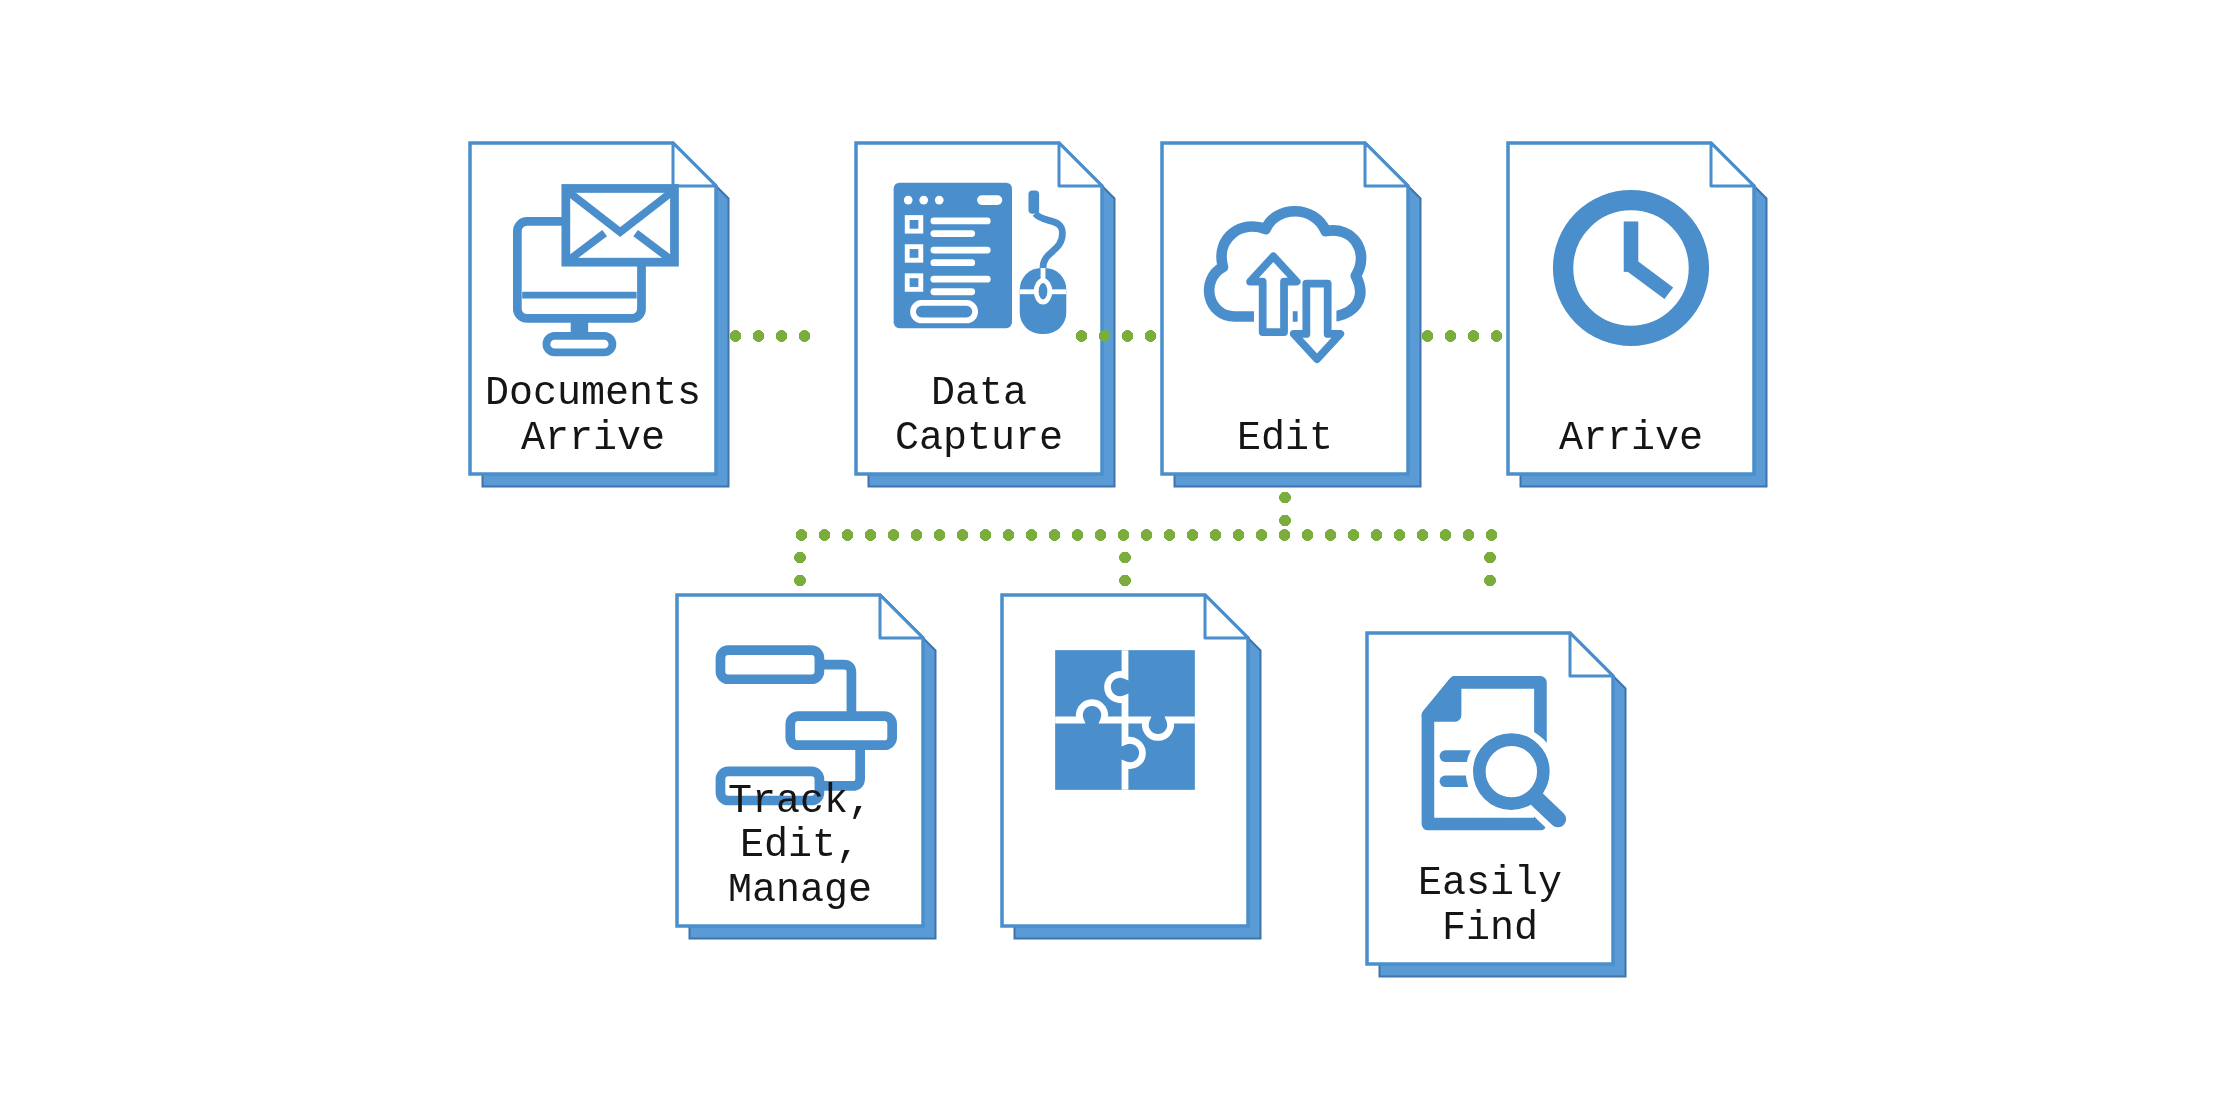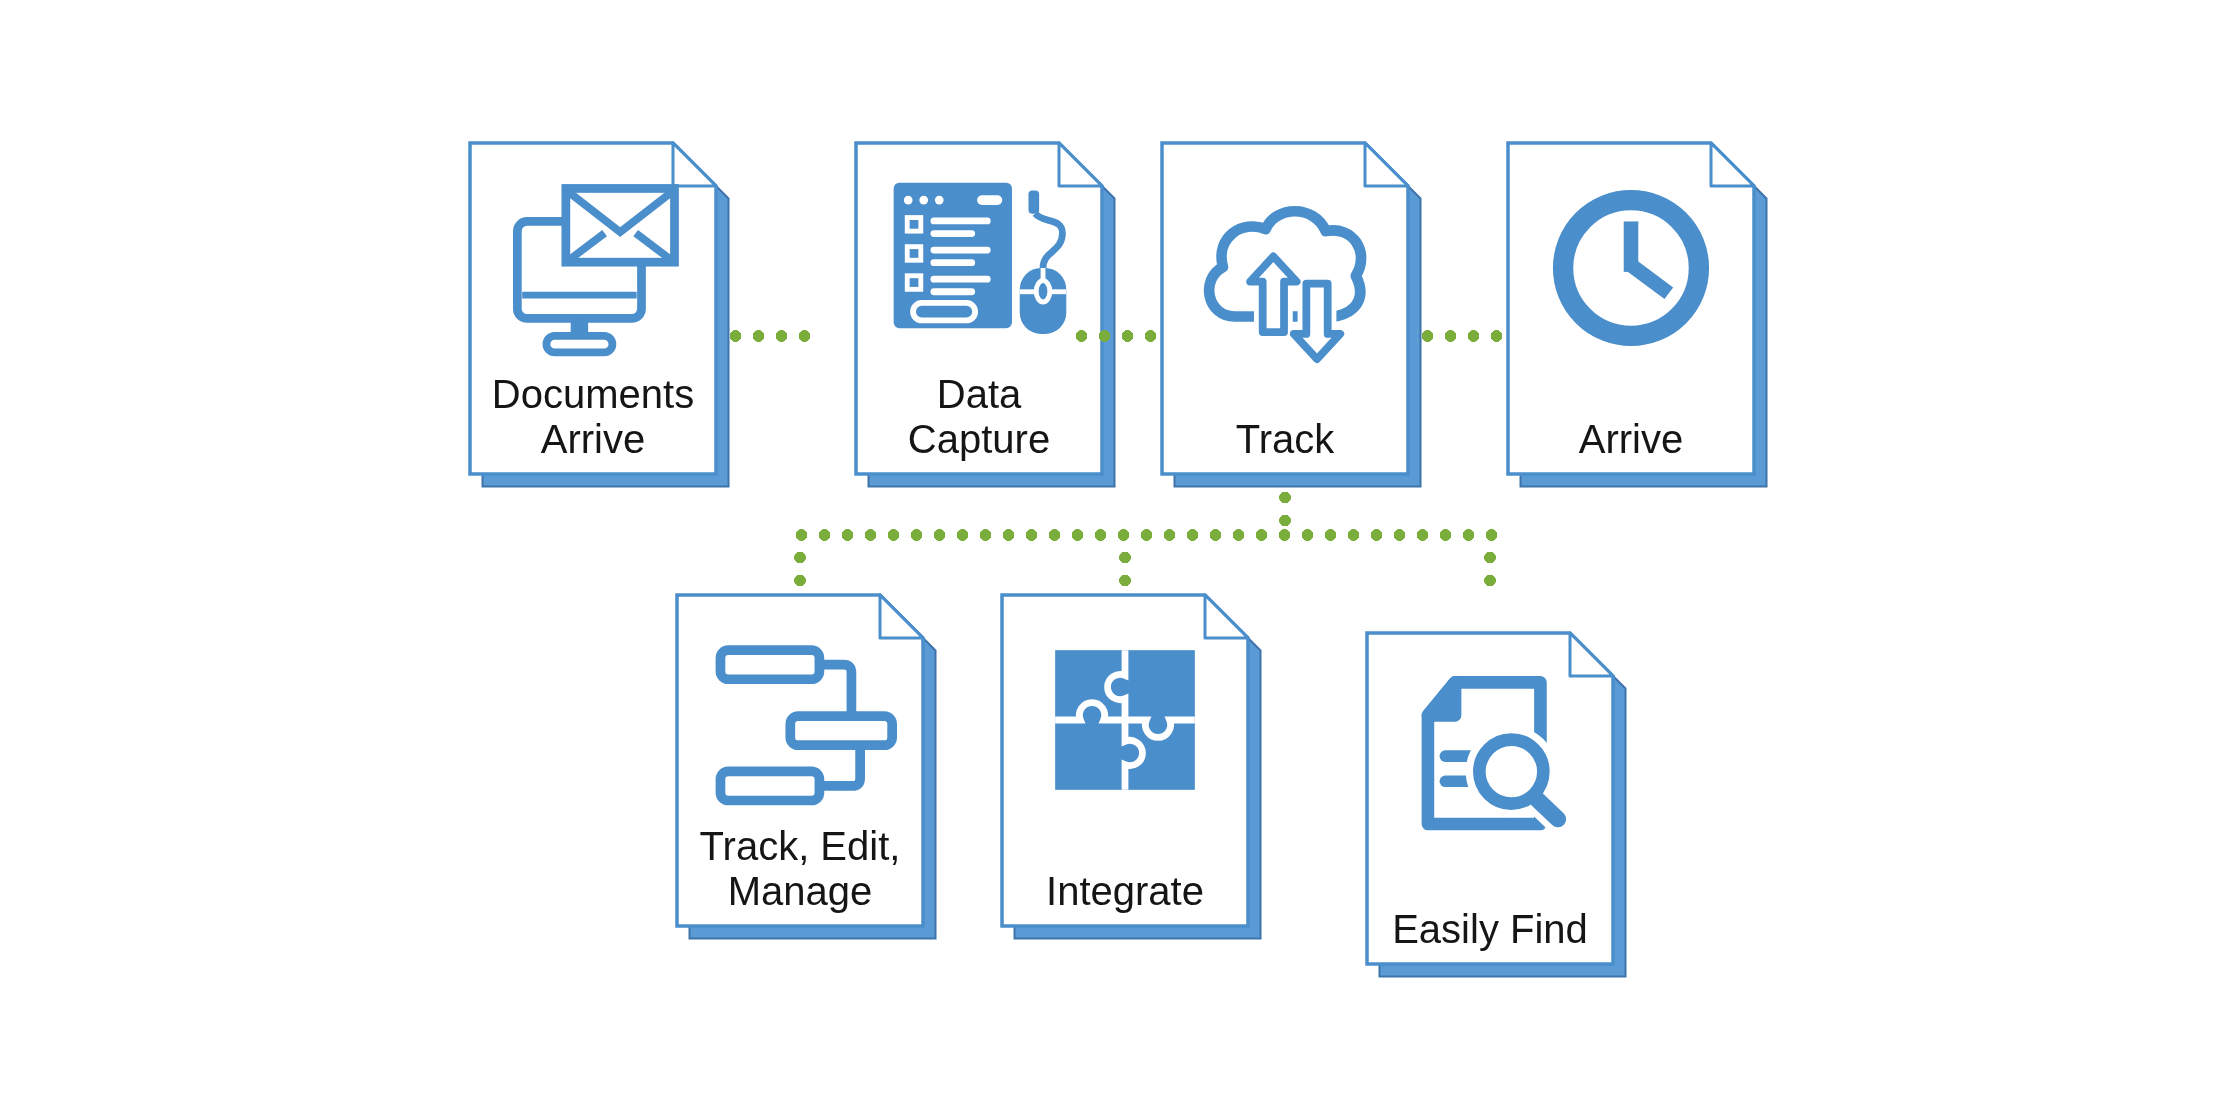--- a/index.html
+++ b/index.html
@@ -1,21 +1,21 @@
 <!DOCTYPE html>
 <html><head>
 <meta charset="utf-8">
 <style>
   html,body{margin:0;padding:0;}
   body{
     width:2240px;height:1120px;position:relative;overflow:hidden;
     background:#ffffff;
     font-family:"Liberation Sans",sans-serif;
   }
-  .card{position:absolute;width:264px;height:347px;}
+  .card{position:absolute;width:264px;height:347px;font-family:Liberation Mono, monospace;}
   .card-bg{position:absolute;left:0;top:0;}
   .shadow-shape{fill:#5b9bd5;stroke:#3f74ab;stroke-width:2;}
   .page-shape{fill:#ffffff;stroke:#4a8ecb;stroke-width:3.5;}
   .flap-shape{fill:#ffffff;stroke:#4a8ecb;stroke-width:3;stroke-linejoin:round;}
   .icon{position:absolute;left:28px;top:30px;width:194px;height:194px;display:block;}
   .icon svg{display:block;overflow:visible;}
   .label{
     position:absolute;left:6px;width:238px;bottom:26px;
     text-align:center;font-size:40px;line-height:1.12;color:#151515;
     white-space:pre-line;
@@ -107,21 +107,21 @@
     <svg width="194" height="194" viewBox="0 0 200 200">
       <path d="M48,150 C20,150 12,112 36,99 C28,68 56,50 80,60 C90,36 130,34 142,62 C170,56 188,84 173,108 C188,138 162,150 148,150 Z" fill="none" stroke="#4a8ecb" stroke-width="11" stroke-linejoin="round"></path>
       <g stroke-linejoin="round">
         <path d="M88,88 L112,114 H99 V166 H77 V114 H64 Z" fill="#ffffff" stroke="#ffffff" stroke-width="18"></path>
         <path d="M133,194 L157,168 H144 V116 H122 V168 H109 Z" fill="#ffffff" stroke="#ffffff" stroke-width="18"></path>
         <path d="M88,88 L112,114 H99 V166 H77 V114 H64 Z" fill="#ffffff" stroke="#4a8ecb" stroke-width="8"></path>
         <path d="M133,194 L157,168 H144 V116 H122 V168 H109 Z" fill="#ffffff" stroke="#4a8ecb" stroke-width="8"></path>
       </g>
     </svg>
   </span>
-  <div class="label">Track</div>
+  <div class="label">Edit</div>
 </div>
 
 <div class="card" style="left:1506px;top:141px;">
   <svg class="card-bg" width="264" height="347" viewBox="0 0 264 347">
     <path class="shadow-shape" d="M14.5,14.5 H217.5 L260.5,57.5 V345.5 H14.5 Z"></path>
     <path class="page-shape" d="M2,2 H205 L248,45 V333 H2 Z"></path>
     <path class="flap-shape" d="M205,2 V45 H248 Z"></path>
   </svg>
   <span class="icon">
     <svg width="194" height="194" viewBox="0 0 200 200">
@@ -164,21 +164,20 @@
   </svg>
   <span class="icon">
     <svg width="194" height="194" viewBox="0 0 200 200">
       <rect x="28" y="28" width="144" height="144" fill="#4a8ecb"></rect>
       <g fill="none" stroke="#ffffff" stroke-width="7">
         <path d="M100,28 V54 A13,13 0 1 0 100,78 V122 A13,13 0 1 1 100,146 V172"></path>
         <path d="M28,100 H54 A13,13 0 1 1 78,100 H122 A13,13 0 1 0 146,100 H172"></path>
       </g>
     </svg>
   </span>
-  <div class="label">Integrate</div>
 </div>
 
 <div class="card" style="left:1365px;top:593px;margin-top:38px;">
   <svg class="card-bg" width="264" height="347" viewBox="0 0 264 347">
     <path class="shadow-shape" d="M14.5,14.5 H217.5 L260.5,57.5 V345.5 H14.5 Z"></path>
     <path class="page-shape" d="M2,2 H205 L248,45 V333 H2 Z"></path>
     <path class="flap-shape" d="M205,2 V45 H248 Z"></path>
   </svg>
   <span class="icon">
     <svg width="194" height="194" viewBox="0 0 200 200">

